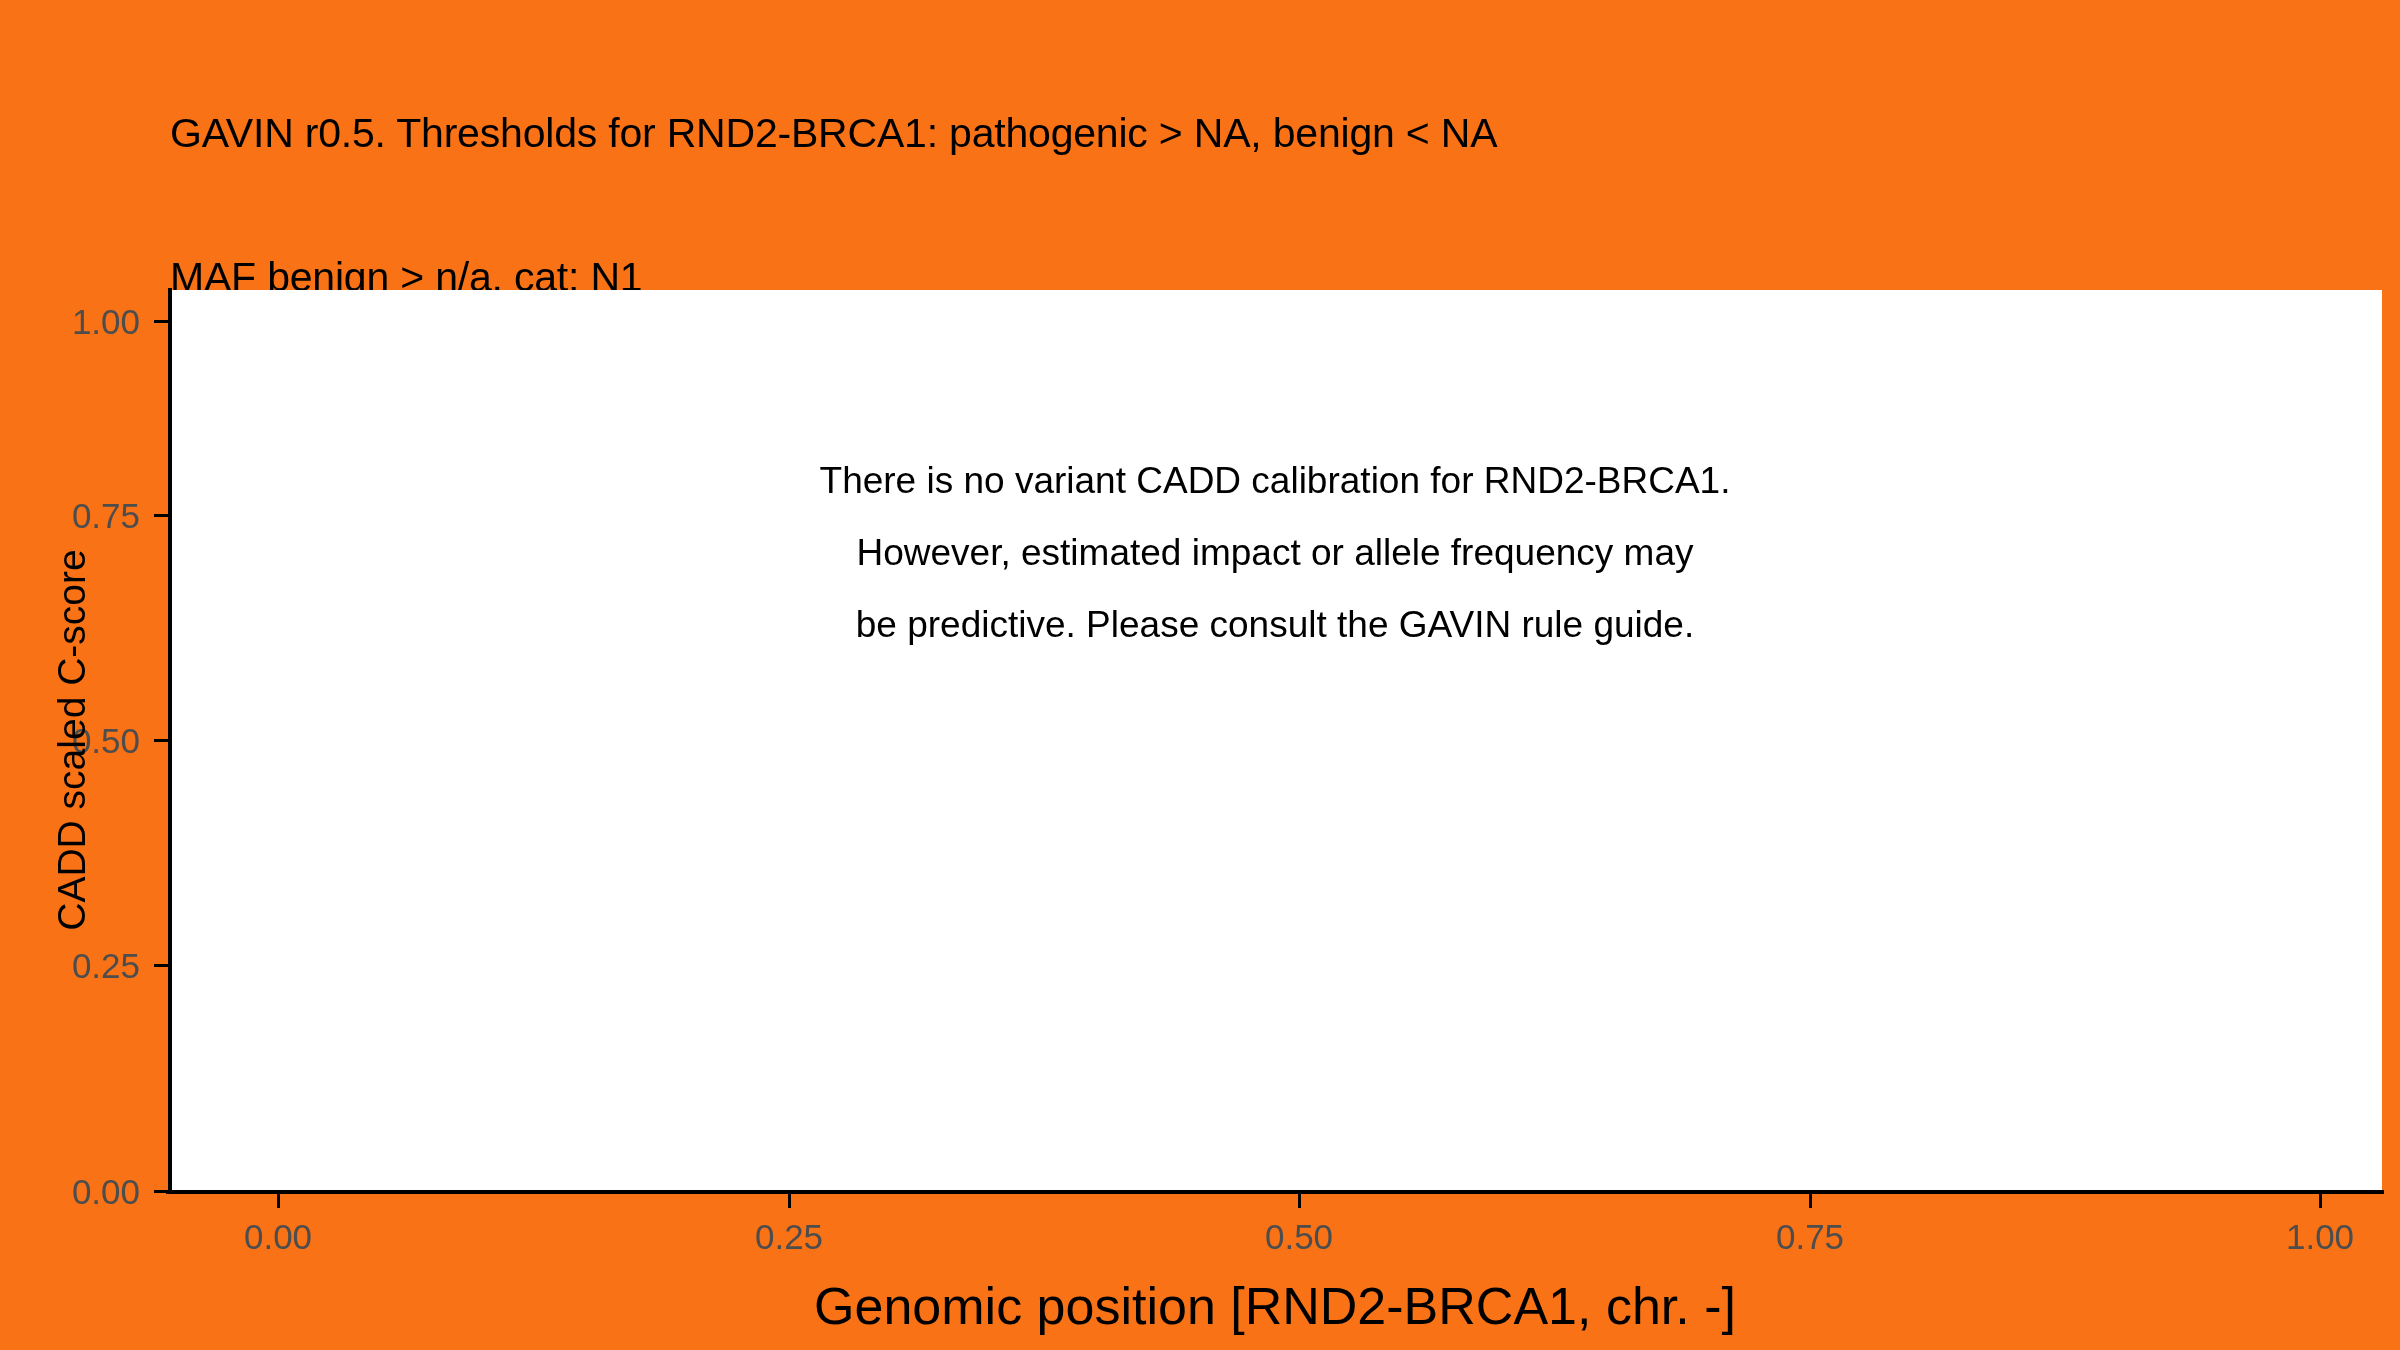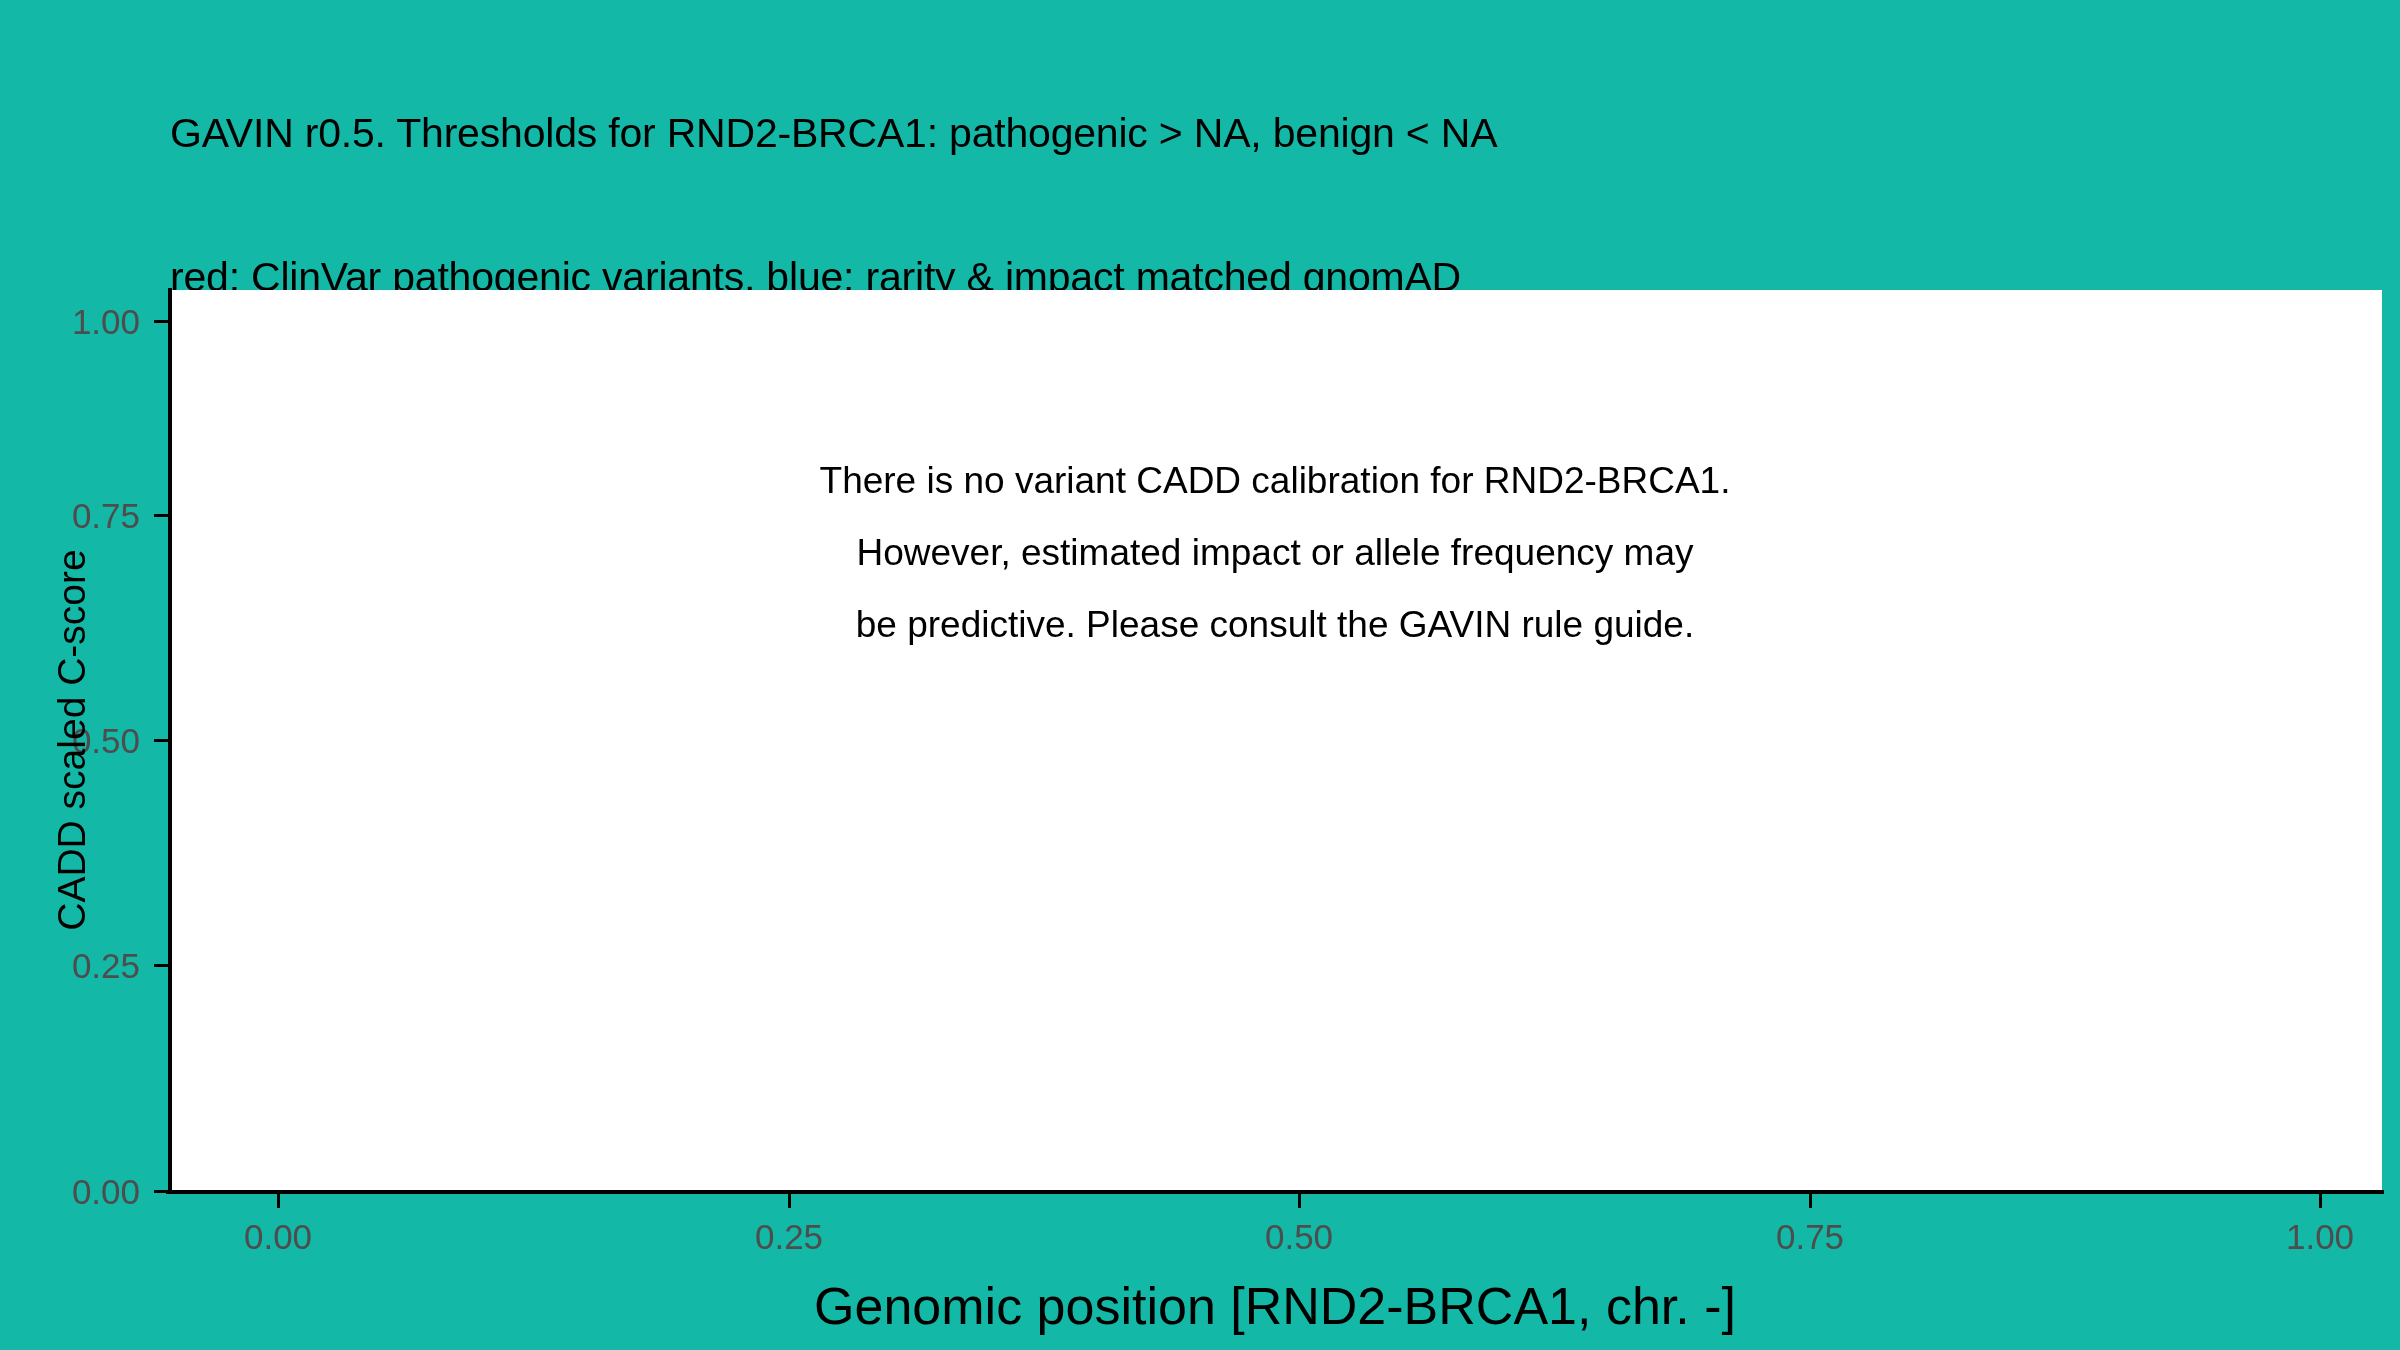--- a/index.html
+++ b/index.html
@@ -13,21 +13,21 @@
     overflow: hidden;
     font-family: "Liberation Sans", "DejaVu Sans", sans-serif;
     color: #000000;
     -webkit-font-smoothing: antialiased;
   }
 
   #plot-root {
     position: relative;
     width: 2400px;
     height: 1350px;
-    background: #14b8a6;
+    background: #f97316;
   }
 
   
   .plot-title {
     position: absolute;
     left: 170px;
     top: 14px;
     width: 2100px;
     font-size: 41px;
     line-height: 1.17;
@@ -160,20 +160,21 @@
   }
   .panel-message .msg-line { display: block; }
 </style>
 </head>
 <body>
 
 <div id="plot-root">
 
   <div class="plot-title">
     <span class="title-line">GAVIN r0.5. Thresholds for RND2-BRCA1: pathogenic &gt; NA, benign &lt; NA</span>
+    <span class="title-line">MAF benign &gt; n/a, cat: N1</span>
     <span class="title-line">red: ClinVar pathogenic variants, blue: rarity &amp; impact matched gnomAD</span>
     <span class="title-line">variants, green: RefSeq exons, grey: genome-wide fallback threshold</span>
   </div>
 
   <div class="panel">
     <div class="panel-message">
       <span class="msg-line">There is no variant CADD calibration for RND2-BRCA1.</span>
       <span class="msg-line">However, estimated impact or allele frequency may</span>
       <span class="msg-line">be predictive. Please consult the GAVIN rule guide.</span>
     </div>

